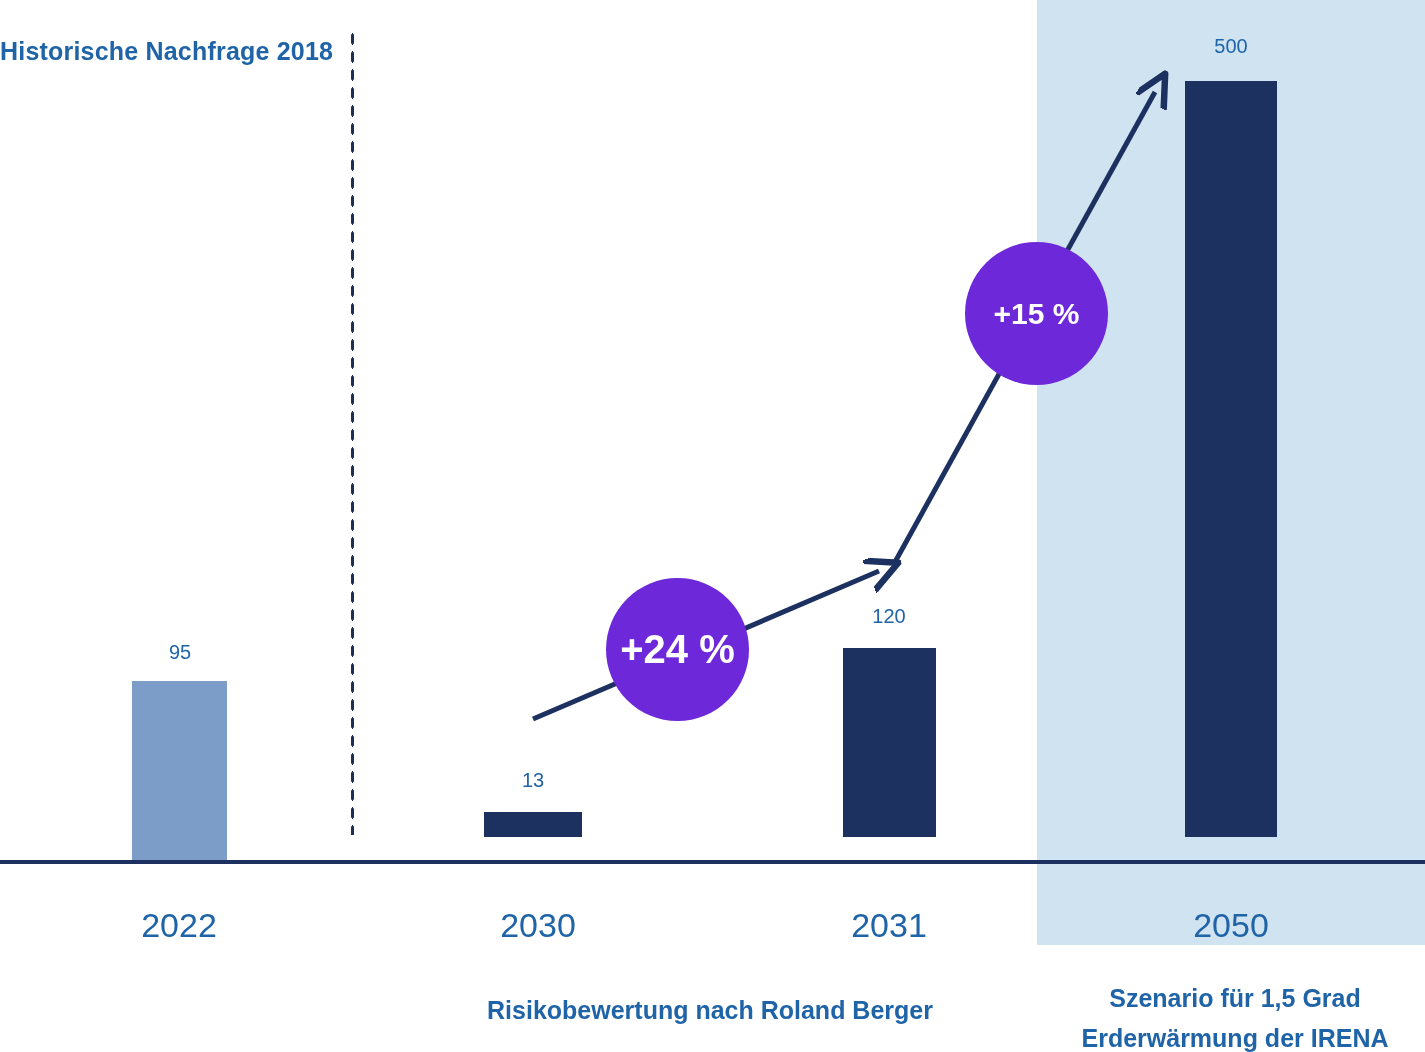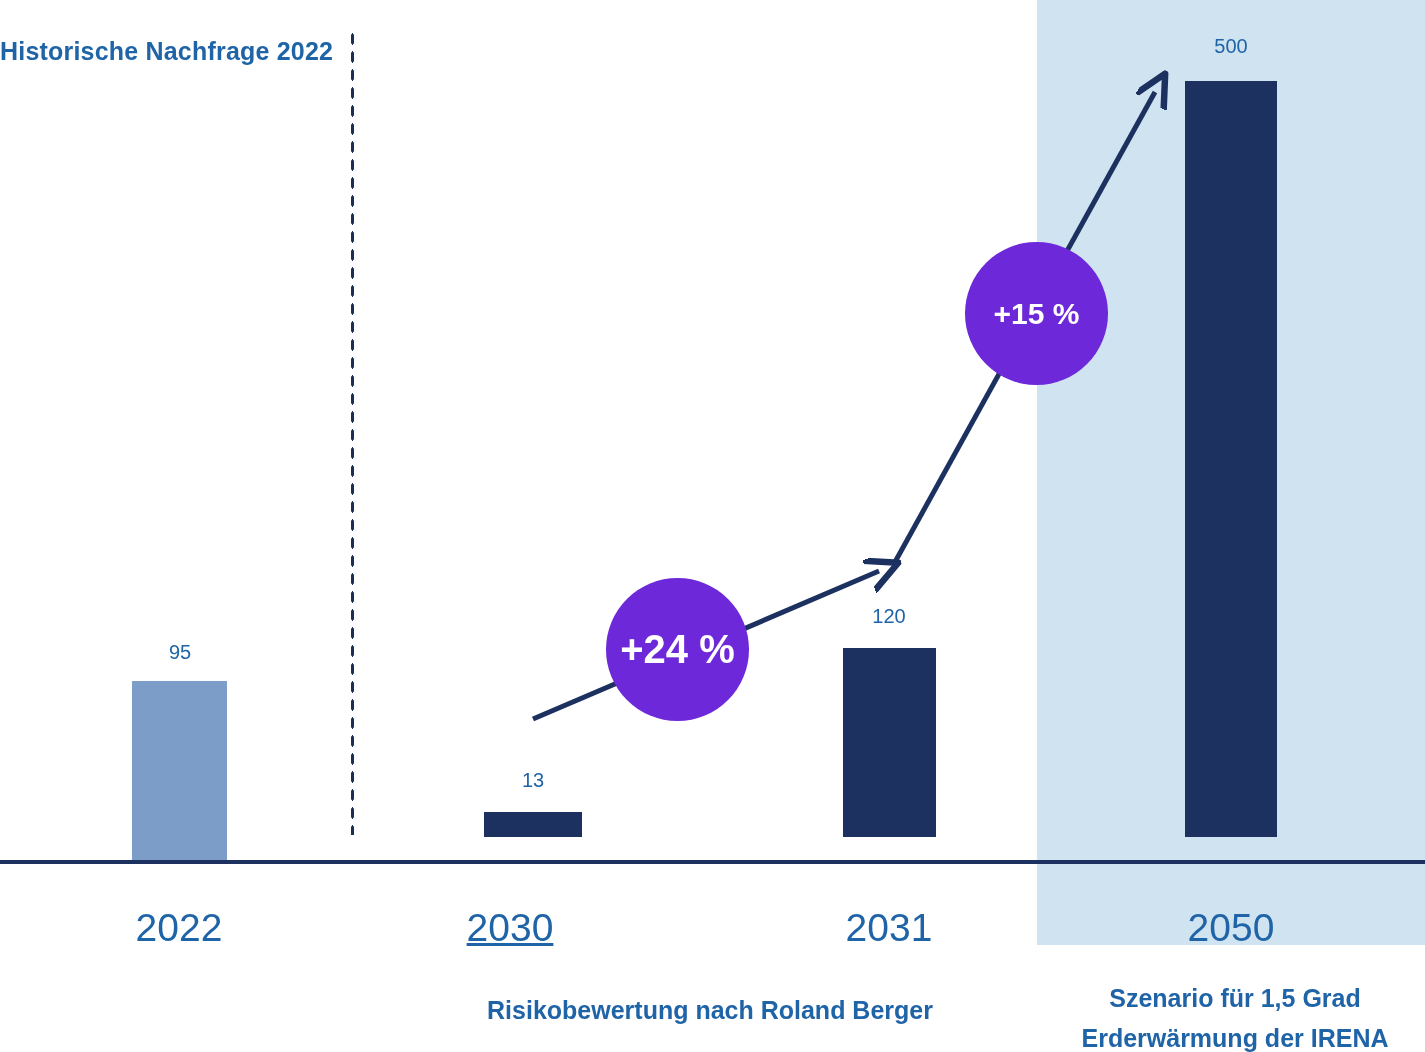--- a/index.html
+++ b/index.html
@@ -105,26 +105,26 @@
     text-align: center;
   }
   .val-2022 { left: 120px; top: 641px; width: 120px; }
   .val-2030 { left: 473px; top: 769px; width: 120px; }
   .val-2040 { left: 829px; top: 605px; width: 120px; }
   .val-2050 { left: 1171px; top: 35px; width: 120px; }
   
   .xlab {
     position: absolute;
     color: #2064a8;
-    font-size: 39px;
+    font-size: 34px;
     text-align: center;
     top: 906px;
   }
   .xlab-2022 { left: 119px; width: 120px; }
-  .xlab-2030 { left: 450px; width: 120px; text-decoration: underline; }
+  .xlab-2030 { left: 478px; width: 120px; }
   .xlab-2040 { left: 829px; width: 120px; }
   .xlab-2050 { left: 1171px; width: 120px; }
   
   .foot {
     position: absolute;
     color: #2064a8;
     font-weight: bold;
     font-size: 25px;
     line-height: 40px;
     text-align: center;
@@ -167,21 +167,21 @@
 </style>
 </head>
 <body>
 
 <div id="root">
 
   <div class="panel-2050"></div>
 
   <div class="divider-dotted"></div>
 
-  <div class="hdr hdr-hist">Historische Nachfrage 2022</div>
+  <div class="hdr hdr-hist">Historische Nachfrage 2018</div>
 
   <div class="bar bar-2022"></div>
   <div class="bar bar-2030"></div>
   <div class="bar bar-2040"></div>
   <div class="bar bar-2050"></div>
 
   <div class="val val-2022">95</div>
   <div class="val val-2030">13</div>
   <div class="val val-2040">120</div>
   <div class="val val-2050">500</div>

